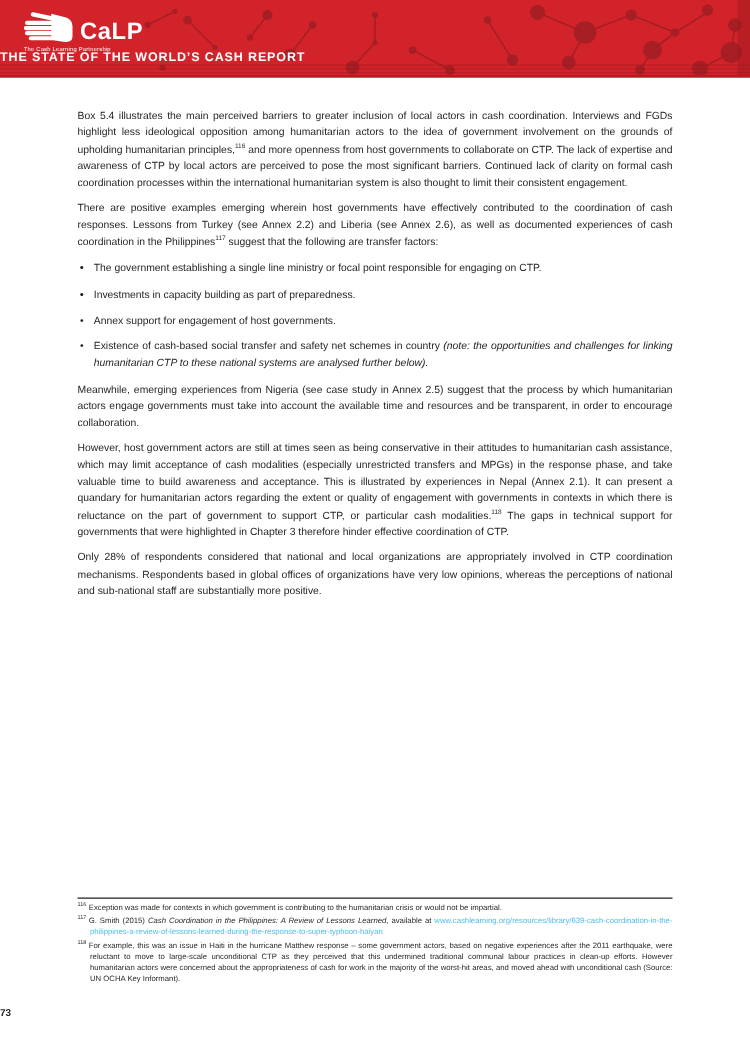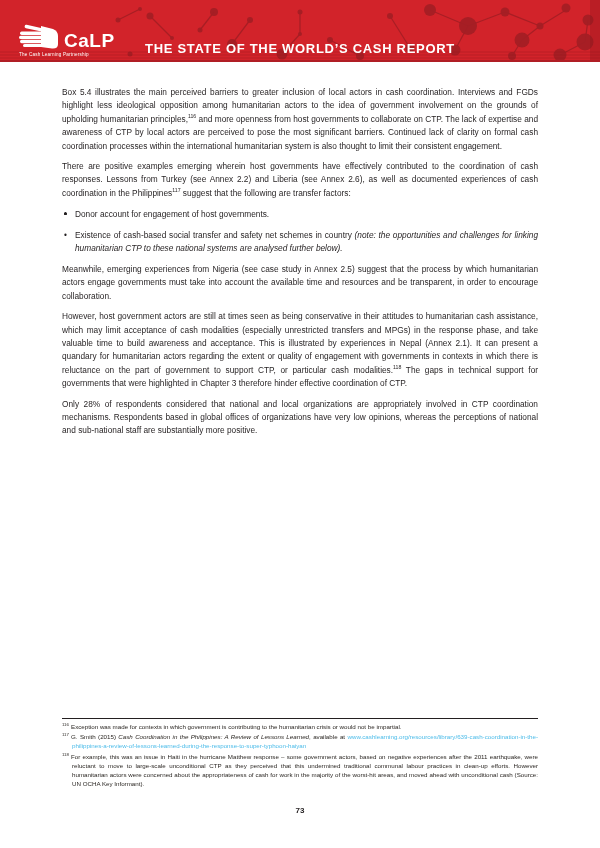--- a/index.html
+++ b/index.html
@@ -10,34 +10,34 @@
     -webkit-font-smoothing:antialiased;
   }
   
   .band {
     position:absolute; top:0; left:0; width:600px; height:60px;
     background:var(--brand-red, #D2232A);
     border-bottom:2px solid #b01e25;
     overflow:hidden;
   }
   .pattern { position:absolute; top:0; left:0; }
-  .logo { position:absolute; left:19px; top:8px; z-index:2;margin-top:15px; }
+  .logo { position:absolute; left:19px; top:8px; z-index:2; }
   .logo-row { display:flex; align-items:flex-end; }
   .hand { display:block; margin-right:5px; }
   .logo-name {
     color:#fff; font-weight:bold; font-size:19px; line-height:19px;
     letter-spacing:0.5px; font-family:"Liberation Sans", sans-serif;
   }
   .logo-tagline {
     color:#fff; font-size:4.6px; letter-spacing:0.2px; margin-top:2px;
     white-space:nowrap;
   }
   .band-title {
     position:absolute; left:0; right:0; top:41px; z-index:2;
-    text-align:center; color:#ffffff; font-size:13px; font-weight:bold;
+    text-align:left; color:#ffffff; font-size:10px; font-weight:bold;
     letter-spacing:0.7px;
   }
   
   .content {
     position:absolute; left:62px; top:86px; width:476px;
     font-size:8.3px; line-height:13.4px; color:var(--text-dark, #231F20);
     text-align:justify;
   }
   .para { margin:0 0 7px 0; }
   .bullets { margin:1px 0 6px 0; padding:0; list-style:none; }
@@ -51,21 +51,21 @@
     border-top:1px solid #231F20;
   }
   .footnotes {
     position:absolute; left:62px; width:476px; top:722px;
     font-size:6.2px; line-height:9.2px; color:#2b2723; text-align:justify;
   }
   .footnote { padding-left:10px; text-indent:-10px; margin:0 0 1px 0; }
   .fn-num { font-size:4.4px; vertical-align:super; line-height:0; padding-right:2px; }
   .fn-link { color:var(--link-blue, #4DBCE9); text-decoration:none; cursor:pointer; }
   .page-num {
-    position:absolute; left:0; right:0; top:806px; text-align:center;
+    position:absolute; left:0; right:0; top:806px; 
     font-size:8px; font-weight:bold; color:#231F20;
   }
 </style>
 </head>
 <body>
 
 <div class="page">
 
   <header class="band">
     <svg class="pattern" width="600" height="60" viewBox="0 0 600 60">
@@ -143,24 +143,24 @@
     </div>
 
     <div class="band-title">THE STATE OF THE WORLD’S CASH REPORT</div>
   </header>
 
   <main class="content" id="content">
       <p class="para"><span>Box 5.4 illustrates the main perceived barriers to greater inclusion of local actors in cash coordination. Interviews and FGDs highlight less ideological opposition among humanitarian actors to the idea of government involvement on the grounds of upholding humanitarian principles,</span><span class="sup">116</span><span> and more openness from host governments to collaborate on CTP. The lack of expertise and awareness of CTP by local actors are perceived to pose the most significant barriers. Continued lack of clarity on formal cash coordination processes within the international humanitarian system is also thought to limit their consistent engagement.</span></p>
       <p class="para"><span>There are positive examples emerging wherein host governments have effectively contributed to the coordination of cash responses. Lessons from Turkey (see Annex 2.2) and Liberia (see Annex 2.6), as well as documented experiences of cash coordination in the Philippines</span><span class="sup">117</span><span> suggest that the following are transfer factors:</span></p>
       <ul class="bullets">
         <li><span class="bdot">•</span></li>
+        <li><span class="bdot">•</span><span>The government establishing a single line ministry or focal point responsible for engaging on CTP.</span></li>
         <li><span class="bdot">•</span></li>
-        <li><span class="bdot">•</span></li>
-        <li><span class="bdot">•</span></li>
-        <li><span class="bdot">•</span><span>Donor account for engagement of host governments.</span></li>
+        <li><span class="bdot">•</span><span>Investments in capacity building as part of preparedness.</span></li>
+        <li><span class="bdot">•</span><span>Annex support for engagement of host governments.</span></li>
         <li><span class="bdot">•</span><span>Existence of cash-based social transfer and safety net schemes in country </span><span class="italic">(note: the opportunities and challenges for linking humanitarian CTP to these national systems are analysed further below).</span></li>
       </ul>
       <p class="para"><span>Meanwhile, emerging experiences from Nigeria (see case study in Annex 2.5) suggest that the process by which humanitarian actors engage governments must take into account the available time and resources and be transparent, in order to encourage collaboration.</span></p>
       <p class="para"><span>However, host government actors are still at times seen as being conservative in their attitudes to humanitarian cash assistance, which may limit acceptance of cash modalities (especially unrestricted transfers and MPGs) in the response phase, and take valuable time to build awareness and acceptance. This is illustrated by experiences in Nepal (Annex 2.1). It can present a quandary for humanitarian actors regarding the extent or quality of engagement with governments in contexts in which there is reluctance on the part of government to support CTP, or particular cash modalities.</span><span class="sup">118</span><span> The gaps in technical support for governments that were highlighted in Chapter 3 therefore hinder effective coordination of CTP.</span></p>
       <p class="para"><span>Only 28% of respondents considered that national and local organizations are appropriately involved in CTP coordination mechanisms. Respondents based in global offices of organizations have very low opinions, whereas the perceptions of national and sub-national staff are substantially more positive.</span></p>
     </main>
 
   <div class="fn-rule"></div>
   <div class="footnotes" id="footnotes">
       <div class="footnote"><span class="fn-num">116</span><span>Exception was made for contexts in which government is contributing to the humanitarian crisis or would not be impartial.</span></div>

